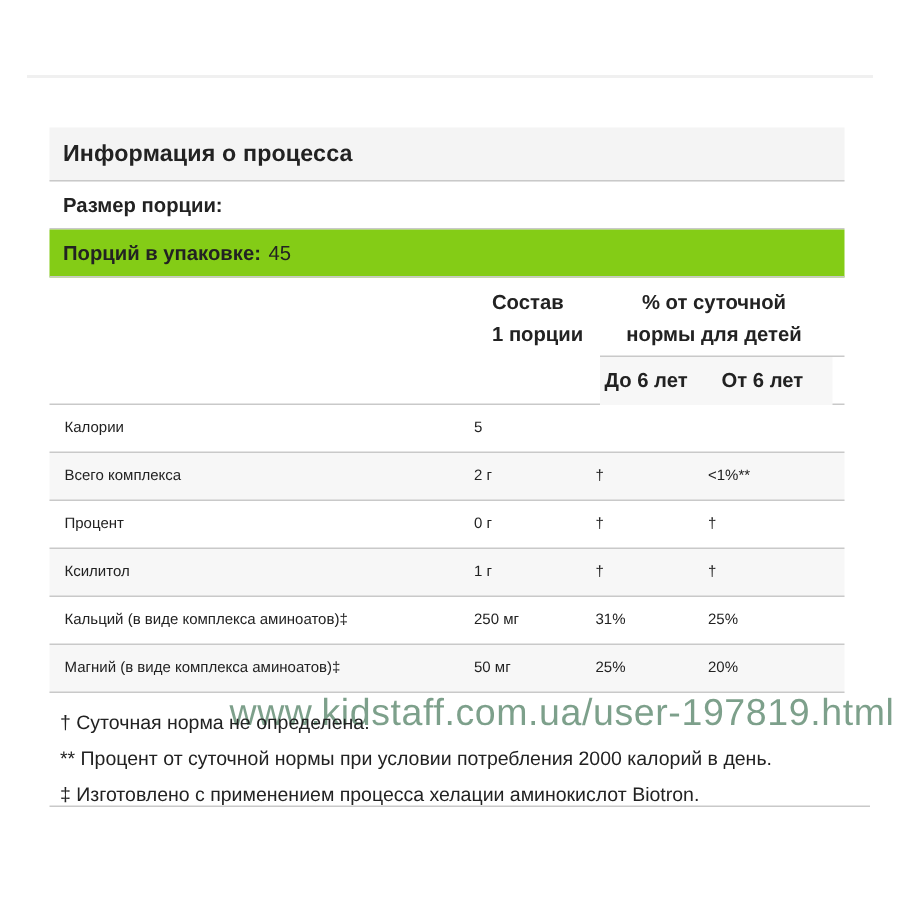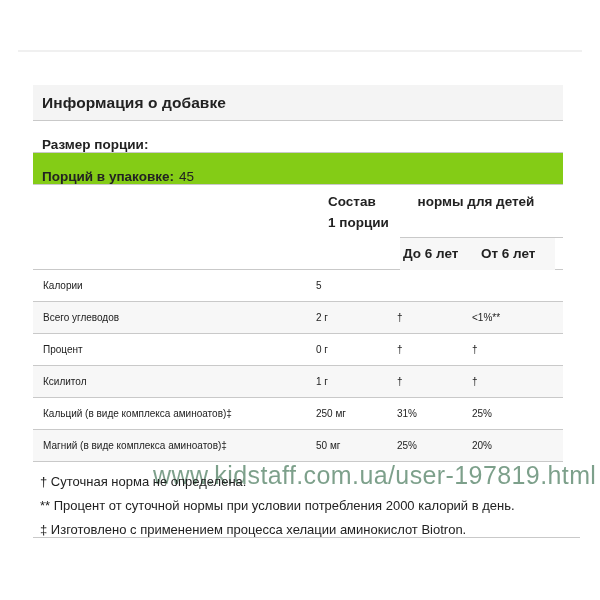--- a/index.html
+++ b/index.html
@@ -15,21 +15,21 @@
   .top-divider {
     position: absolute; left: 18px; top: 50px;
     width: 564px; height: 2px; background: #f0f0f0;
   }
 
   .panel { position: absolute; left: 33px; top: 85px; width: 530px; }
 
   .row { width: 100%; border-bottom: 1px solid #c9c9c9; display: flex; align-items: center; }
   .title-row { height: 36px; background: #f4f4f4; padding-left: 9px; }
   .title { font-size: 15.5px; font-weight: 700; letter-spacing: 0.1px; }
-  .info-row { height: 32px; padding-left: 9px; font-size: 13.5px; align-items: flex-end; }
+  .info-row { height: 32px; padding-left: 9px; font-size: 13.5px; }
   .info-row.alt { background: #84cc16; }
   .lbl { font-weight: 700; margin-right: 5px; }
 
   .thead { position: relative; width: 100%; height: 85px; border-bottom: 1px solid #c9c9c9; font-size: 13.5px; }
   .h-amount { position: absolute; left: 295px; top: 6px; font-weight: 700; line-height: 21px; }
   .h-dv { position: absolute; left: 362px; top: 6px; width: 162px; text-align: center; font-weight: 700; line-height: 21px; }
   .subband { position: absolute; left: 367px; top: 53px; width: 155px; height: 32px; background: #f7f7f7; }
   .subline { position: absolute; left: 367px; top: 52px; width: 163px; height: 1px; background: #c9c9c9; }
   .h-u4 { position: absolute; left: 370px; top: 61px; font-weight: 700; }
   .h-o4 { position: absolute; left: 448px; top: 61px; font-weight: 700; }
@@ -60,55 +60,56 @@
 </head>
 <body>
 
 <div class="stage">
 
   <div class="top-divider"></div>
 
   <div class="panel">
 
     <div class="row title-row">
-      <span class="title">Информация о добавке</span>
+      <span class="title">Информация о процесса</span>
     </div>
 
     <div class="row info-row">
       <span class="lbl">Размер порции:</span>
     </div>
 
     <div class="row info-row alt">
       <span class="lbl">Порций в упаковке:</span>
       <span>45</span>
     </div>
 
     <div class="thead">
       <div class="h-amount">
         <div>Состав</div>
         <div>1 порции</div>
       </div>
       <div class="h-dv">
+        <div>% от суточной</div>
         <div>нормы для детей</div>
       </div>
       <div class="subline"></div>
       <div class="subband"></div>
       <div class="h-u4">До 6 лет</div>
       <div class="h-o4">От 6 лет</div>
     </div>
 
     <div class="tbody">
       <div class="drow">
         <span class="c name">Калории</span>
         <span class="c amt">5</span>
         <span class="c u4"></span>
         <span class="c o4"></span>
       </div>
       <div class="drow">
-        <span class="c name">Всего углеводов</span>
+        <span class="c name">Всего комплекса</span>
         <span class="c amt">2 г</span>
         <span class="c u4">†</span>
         <span class="c o4">&lt;1%**</span>
       </div>
       <div class="drow">
         <span class="c name">Процент</span>
         <span class="c amt">0 г</span>
         <span class="c u4">†</span>
         <span class="c o4">†</span>
       </div>

